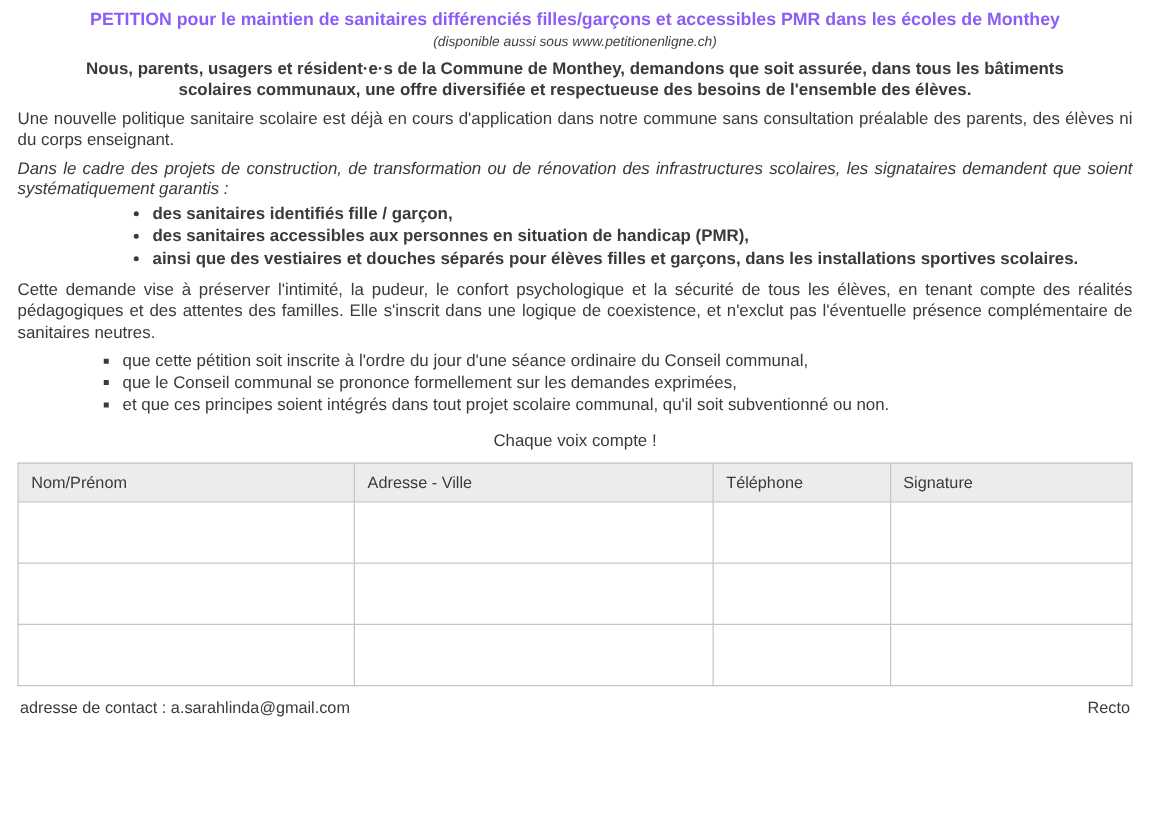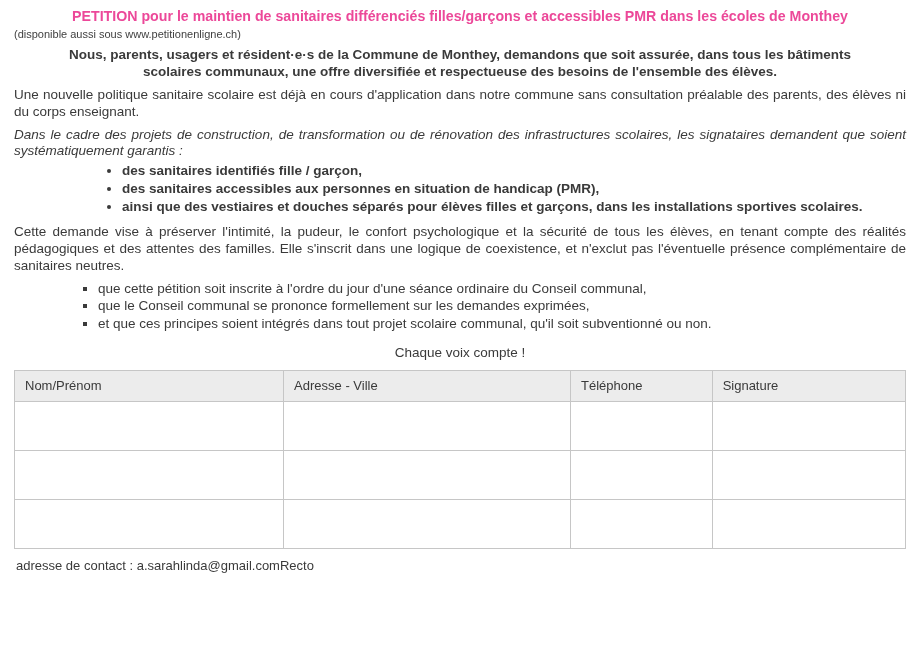--- a/index.html
+++ b/index.html
@@ -4,25 +4,25 @@
 <style>
   html,body{margin:0;padding:0;}
   body{
     width:920px;height:651px;background:#ffffff;
     font-family:"Liberation Sans", sans-serif;
     color:#3a3a3a;font-size:13.5px;line-height:1.24;
     overflow:hidden;
   }
   .page{padding:8px 14px 0 14px;}
   .title{
-    color:#ec4899;font-weight:bold;font-size:14.2px;
+    color:#8b5cf6;font-weight:bold;font-size:14.2px;
     text-align:center;white-space:nowrap;margin:0 0 2px 0;letter-spacing:0px;
   }
   .subtitle{
-    text-align:left;font-size:11px;color:#3f3f3f;margin:0 0 5px 0;
+    text-align:center;font-style:italic;font-size:11px;color:#3f3f3f;margin:0 0 5px 0;
   }
   .intro{
     font-weight:bold;text-align:center;font-size:13.5px;line-height:1.26;
     margin:0 28px 7px 28px;
   }
   .para{margin:0 0 6px 0;text-align:justify;}
   .para.tight{margin-bottom:3px;font-style:italic;}
   ul{margin:0;}
   ul.demands{
     list-style-type:disc;padding-left:108px;font-weight:bold;margin:0 0 9px 0;
@@ -44,21 +44,21 @@
   table.sig th{
     background:#ececec;font-weight:normal;text-align:left;
     font-size:13px;color:#3a3a3a;padding:7px 10px;height:15px;margin-top:36px;
   }
   table.sig td{height:46px;background:#ffffff;}
   .col-name{width:30.2%;}
   .col-addr{width:32.2%;}
   .col-phone{width:15.9%;}
   .col-sign{width:21.7%;}
   .footer{
-    display:flex;justify-content:flex-start;align-items:center;
+    display:flex;justify-content:space-between;align-items:center;
     padding:9px 2px 0 2px;font-size:13px;color:#3a3a3a;
   }
 </style>
 </head>
 <body>
 
 <div class="page">
 
   <h1 class="title">PETITION pour le maintien de sanitaires différenciés filles/garçons et accessibles PMR dans les écoles de Monthey</h1>
 

